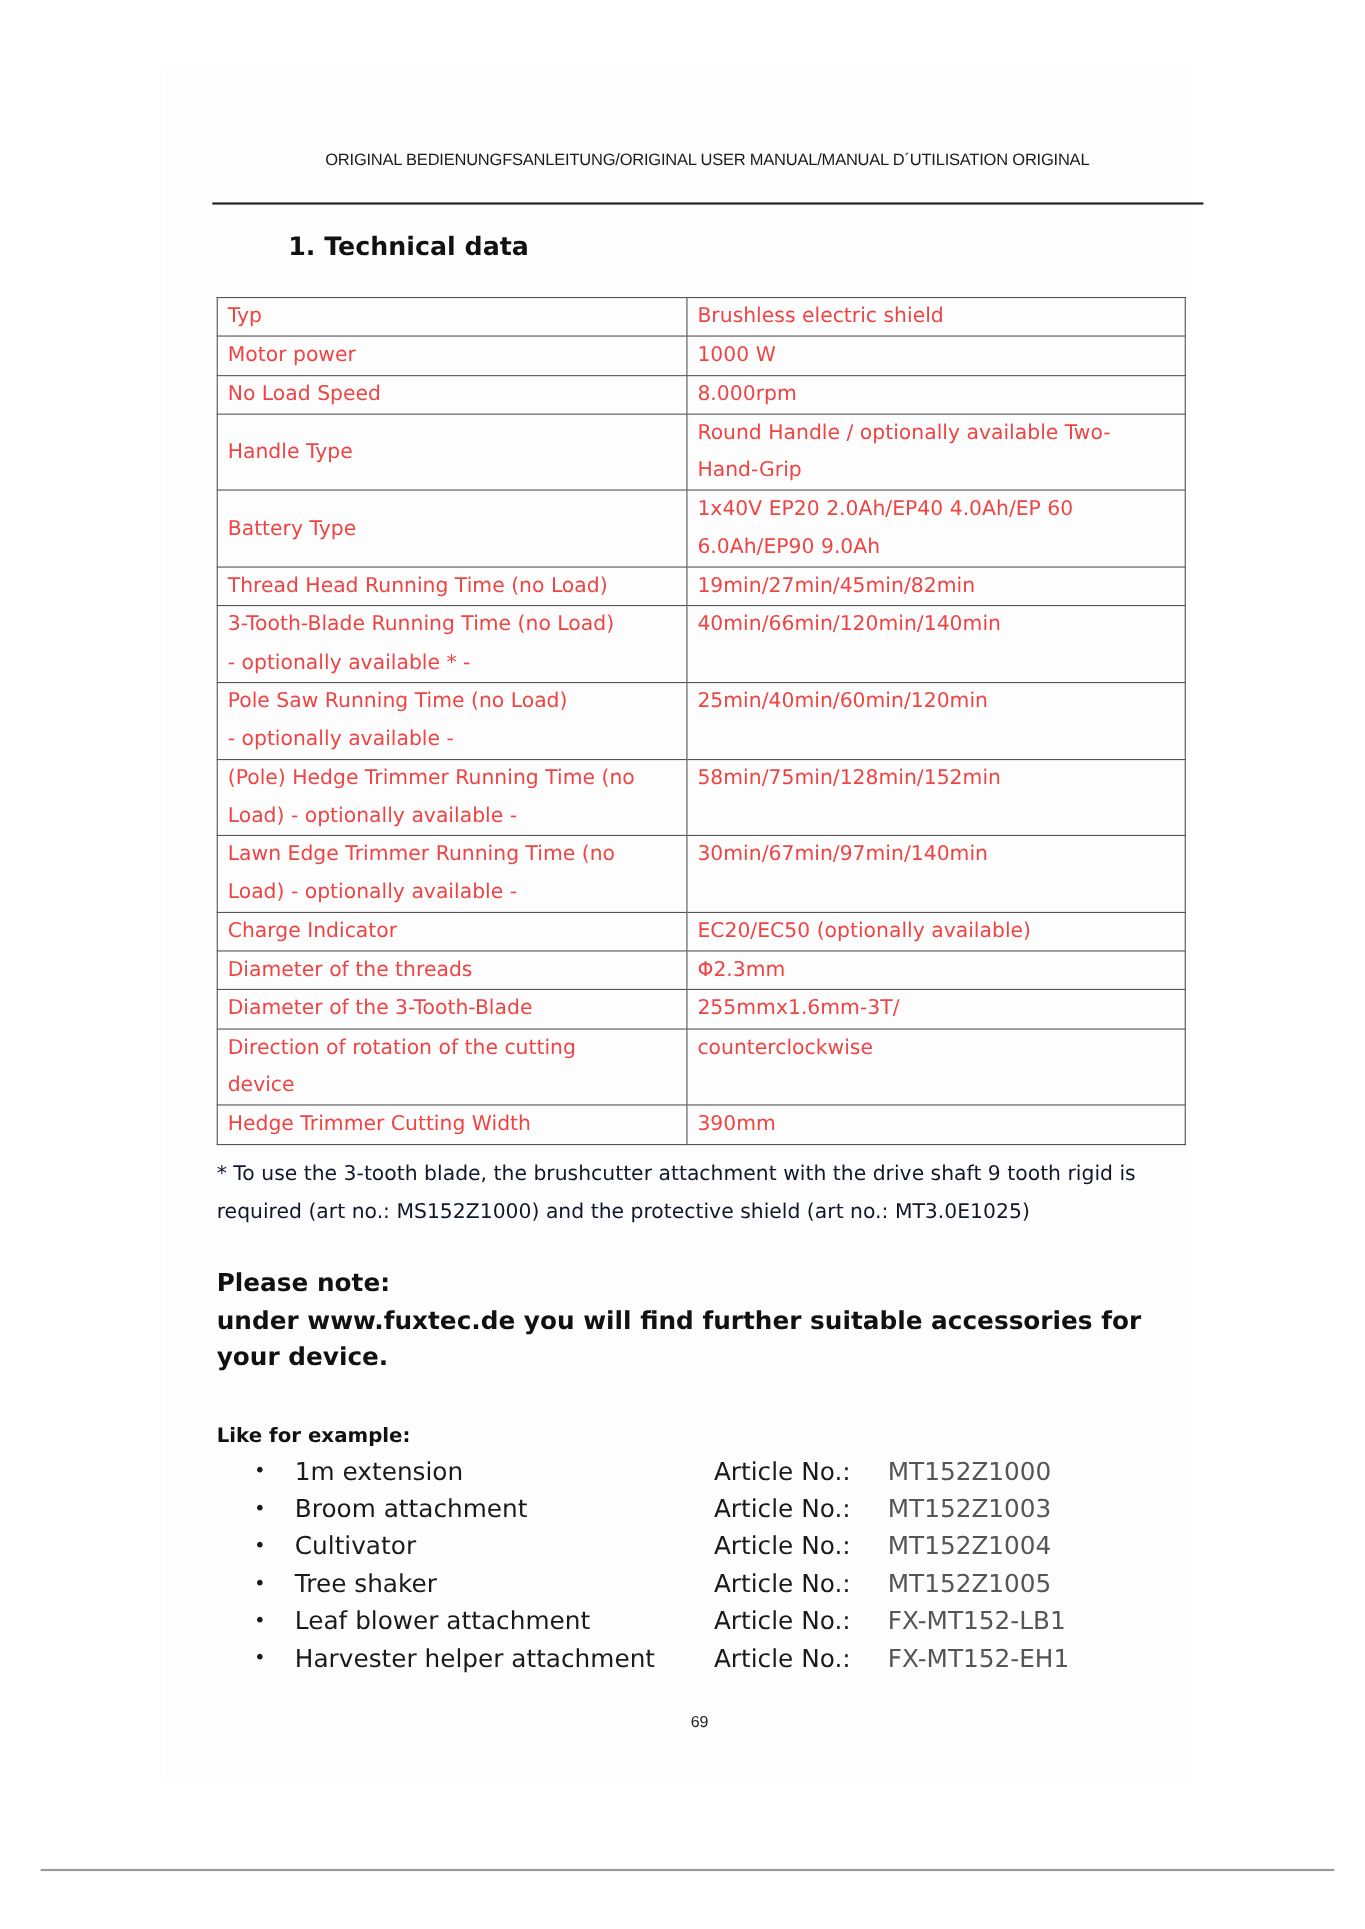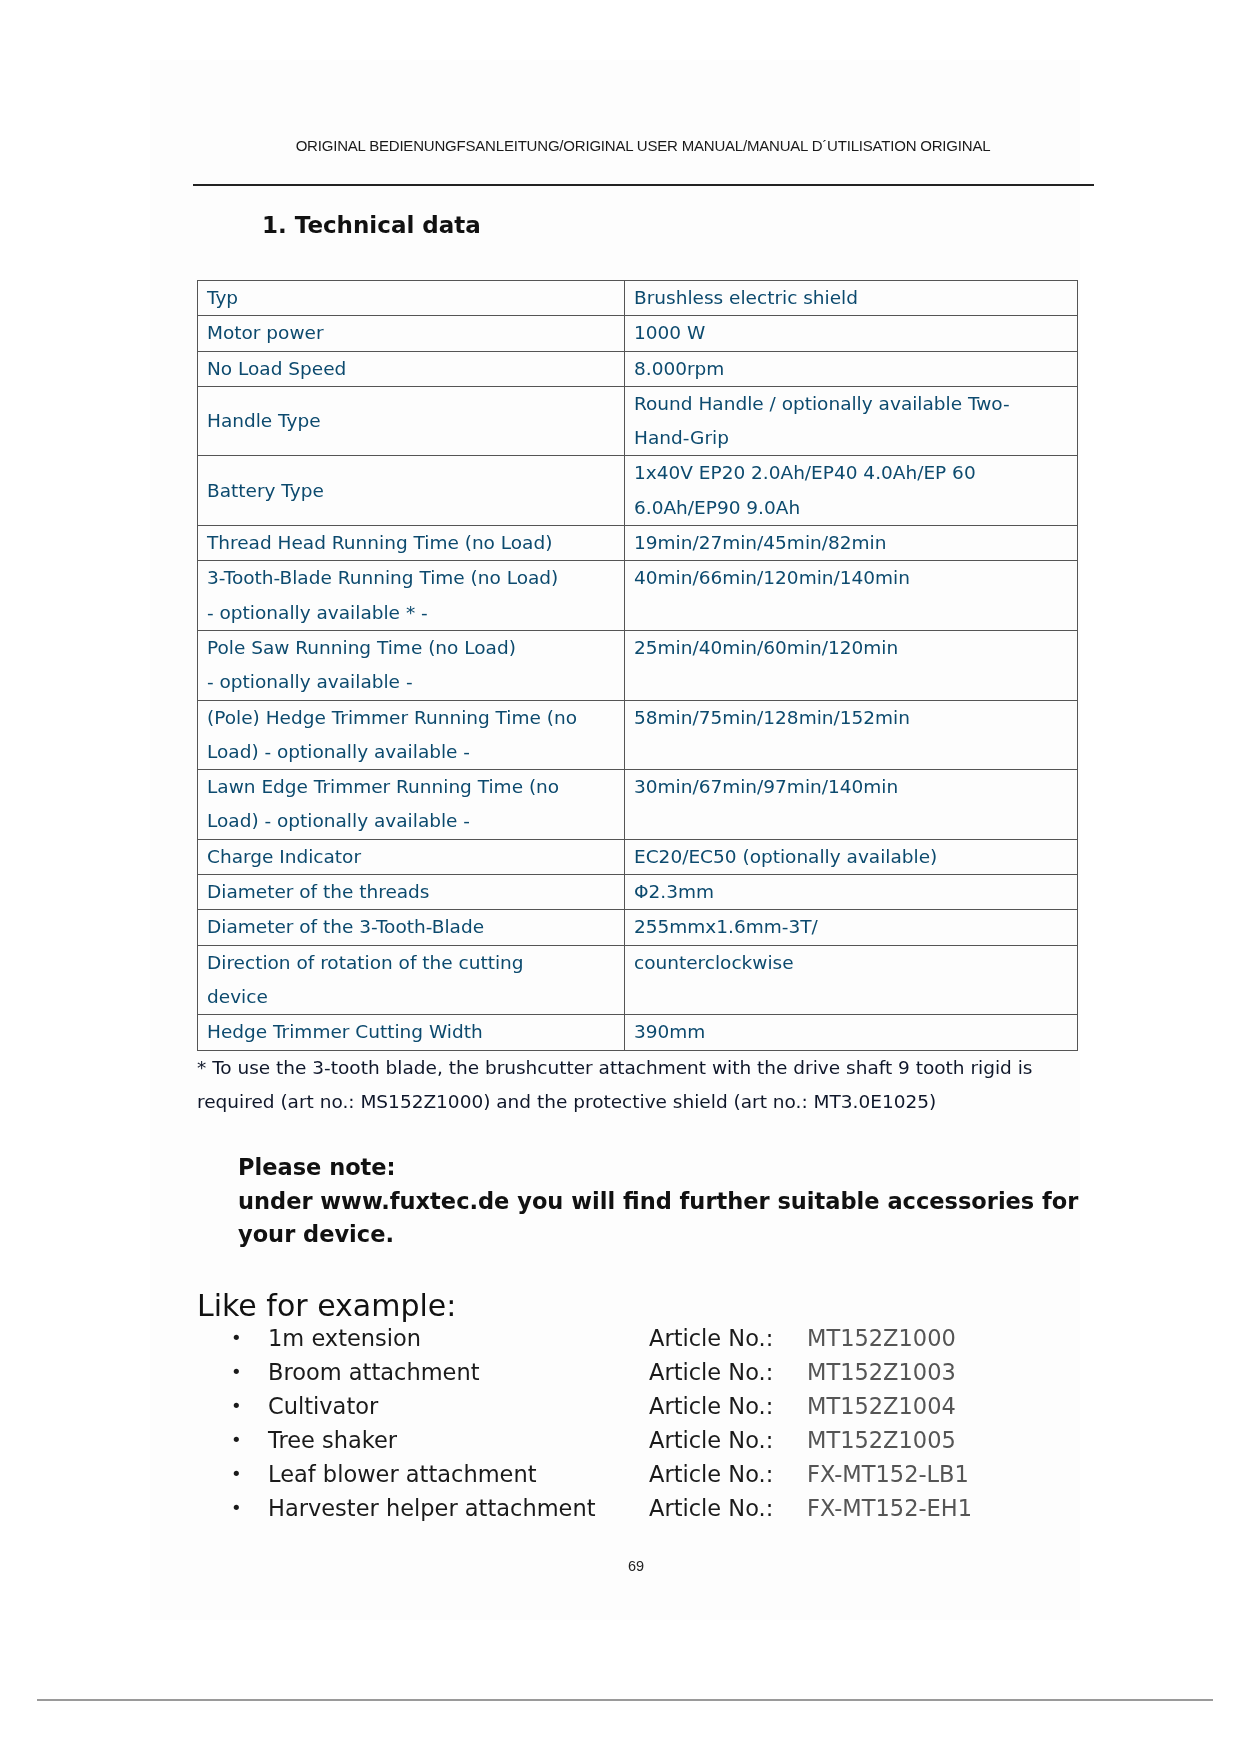--- a/index.html
+++ b/index.html
@@ -19,42 +19,42 @@
   }
   .header-rule {
     position: absolute; left: 193px; width: 901px; top: 184px; height: 2px; background: #222;
   }
   .title {
     position: absolute; left: 262px; top: 207px; margin: 0;
     font-family: "DejaVu Sans", sans-serif; font-weight: bold; font-size: 23px; line-height: 36px;
     color: #111;
   }
   table.spec {
-    position: absolute; left: 197px; top: 280px; width: 881px;
+    position: absolute; left: 197px; top: 270px; width: 881px;
     border-collapse: collapse; table-layout: fixed;
-    font-family: "DejaVu Sans", sans-serif; font-size: 18.5px; color: #0c4a6e;
+    font-family: "DejaVu Sans", sans-serif; font-size: 18.5px; color: #ef4444;
   }
   table.spec td {
     border: 1.5px solid #555; padding: 0 9px; vertical-align: top;
     line-height: 34.3px; white-space: pre-line;
   }
   table.spec td.label { width: 408px; }
   table.spec td.label.vcenter { vertical-align: middle; }
   .footnote {
     position: absolute; left: 197px; top: 1051px; width: 890px;
     font-size: 18.5px; line-height: 34px; color: #0f172a;
   }
   .note {
     position: absolute; left: 197px; top: 1151px; width: 900px;
-    font-weight: bold; font-size: 22.5px; line-height: 33.5px; color: #111; margin-left: 41px;
+    font-weight: bold; font-size: 22.5px; line-height: 33.5px; color: #111;
   }
   .note p { margin: 0; }
   .examples-title {
     position: absolute; left: 197px; top: 1289px;
-    font-weight: normal; font-size: 30px; line-height: 33.5px; color: #111; margin: 0;
+    font-weight: bold; font-size: 18px; line-height: 33.5px; color: #111; margin: 0;
   }
   .examples {
     position: absolute; left: 0; top: 1321px; width: 1241px; margin: 0; padding: 0; list-style: none;
   }
   .examples li {
     position: relative; height: 34px; font-size: 22.5px; line-height: 34px; color: #1a1a1a;
   }
   .examples .bullet {
     position: absolute; left: 231px; top: 0; font-size: 18px;
   }

